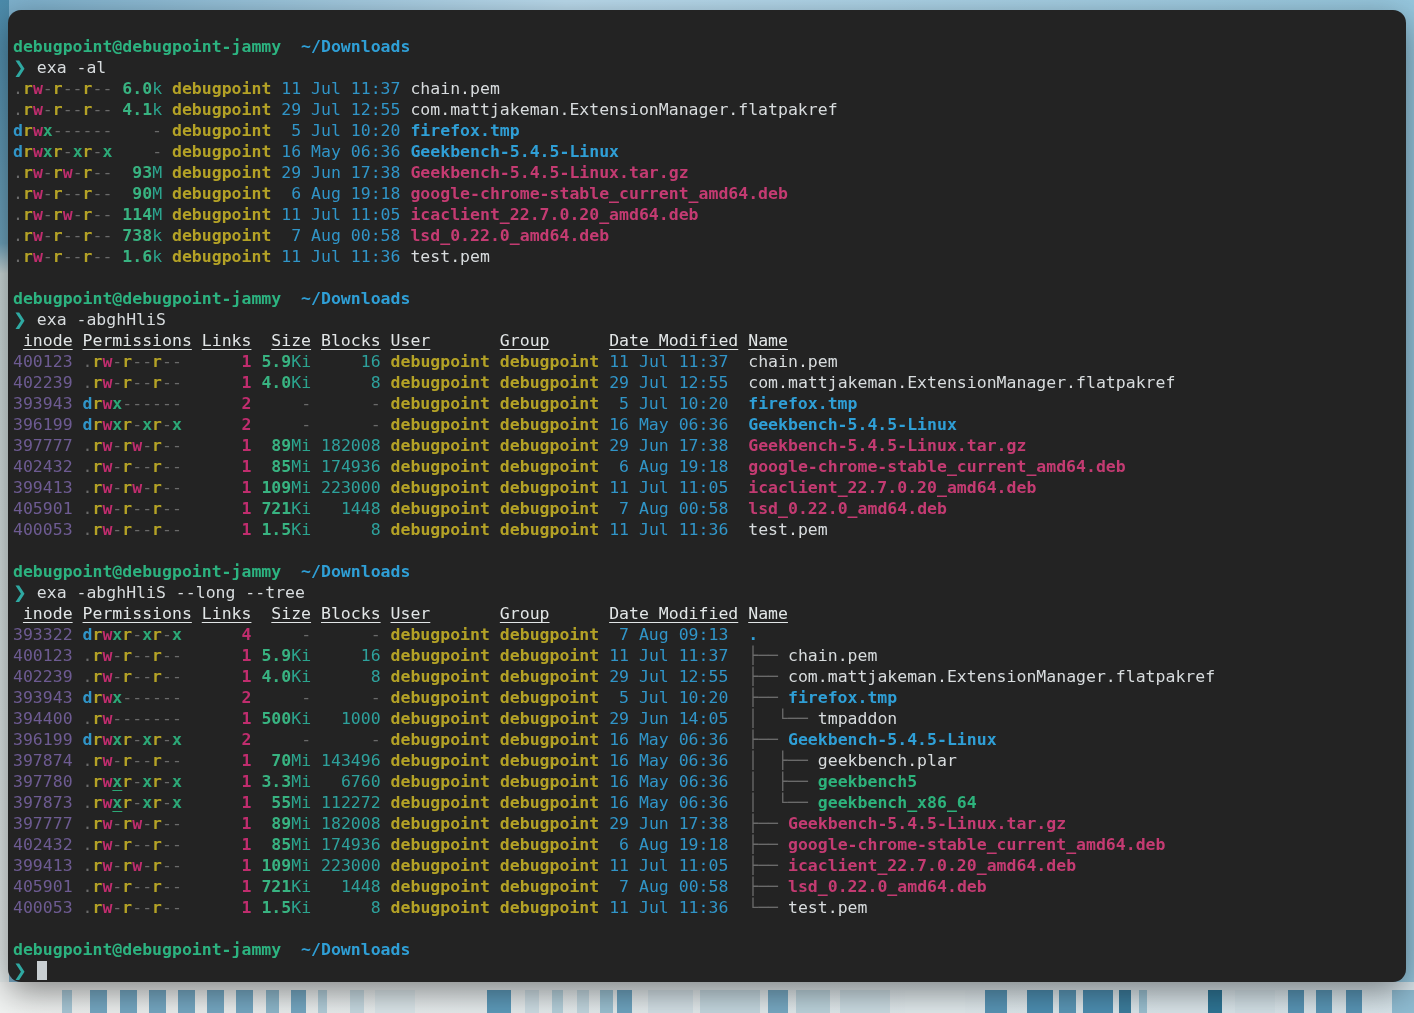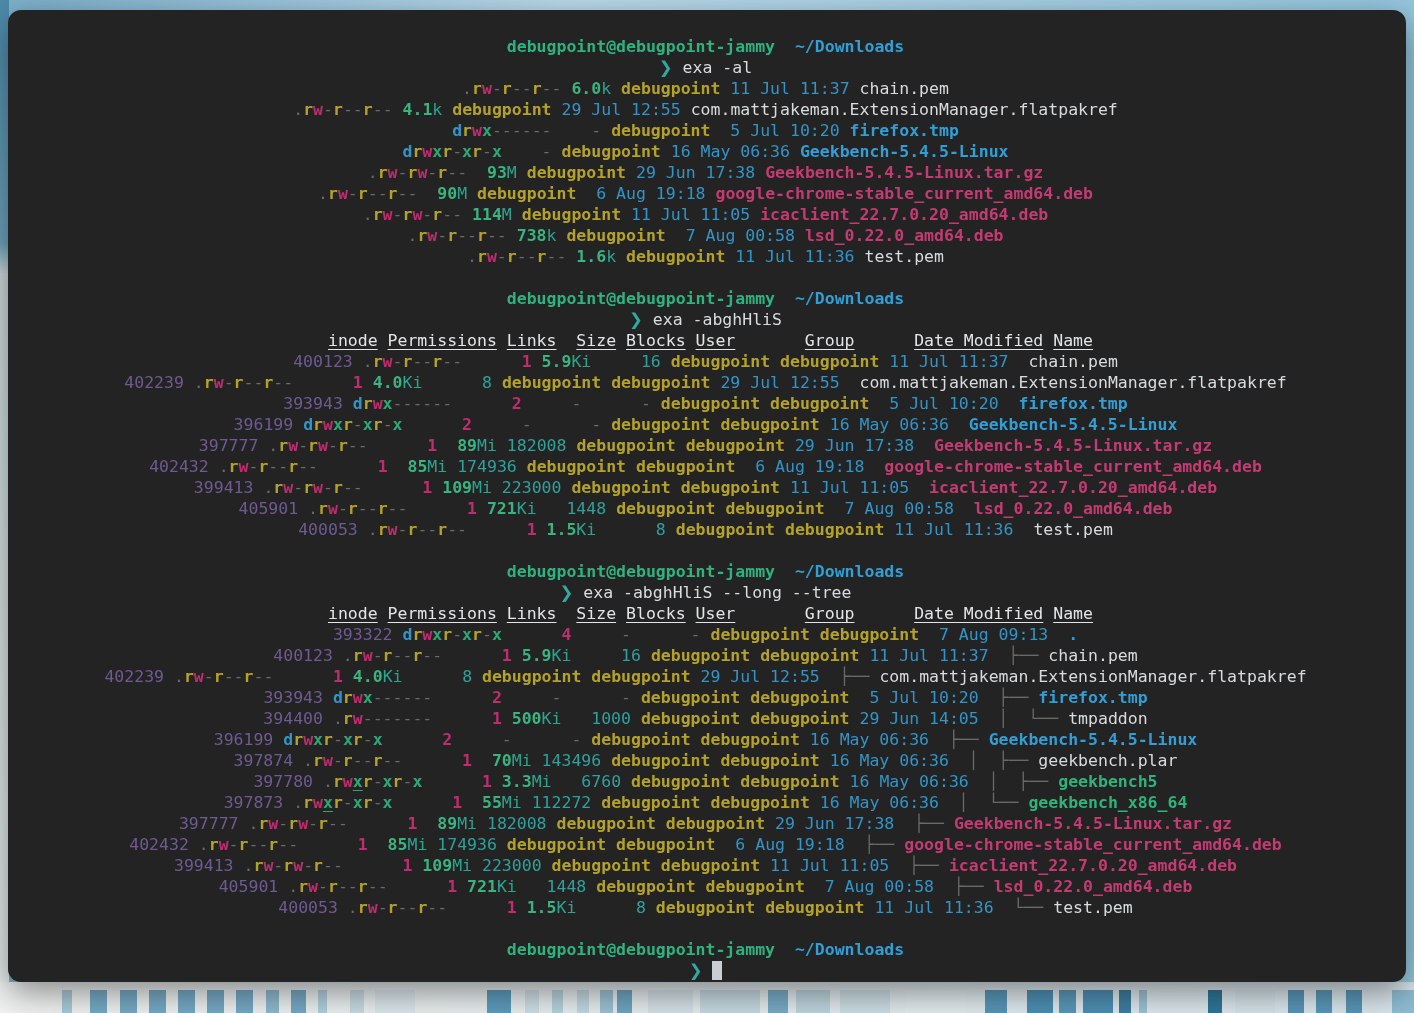--- a/index.html
+++ b/index.html
@@ -19,21 +19,20 @@
   .bottom-strip{
     position:absolute;left:0;bottom:0;width:100%;height:31px;
     background:linear-gradient(90deg,var(--bottom-bg-left) 0%,var(--bottom-bg-right) 100%);
   }
   .wbar{position:absolute;top:8px;height:23px;}
   .terminal{
     position:absolute;left:8px;top:10px;width:1398px;height:972px;
     background:var(--terminal-bg);
     border-radius:13px;
     box-shadow:0 10px 34px rgba(0,0,0,.45);
-    text-align:center;
   }
   .term-body{
     position:absolute;inset:0;
     padding:26px 8px 2px 5px;
     font-size:16.5px;line-height:21px;
     white-space:pre;overflow:hidden;
     color:#d8dcde;
   }
   .t-line{height:21px;}
   .t-line span{letter-spacing:0;}

